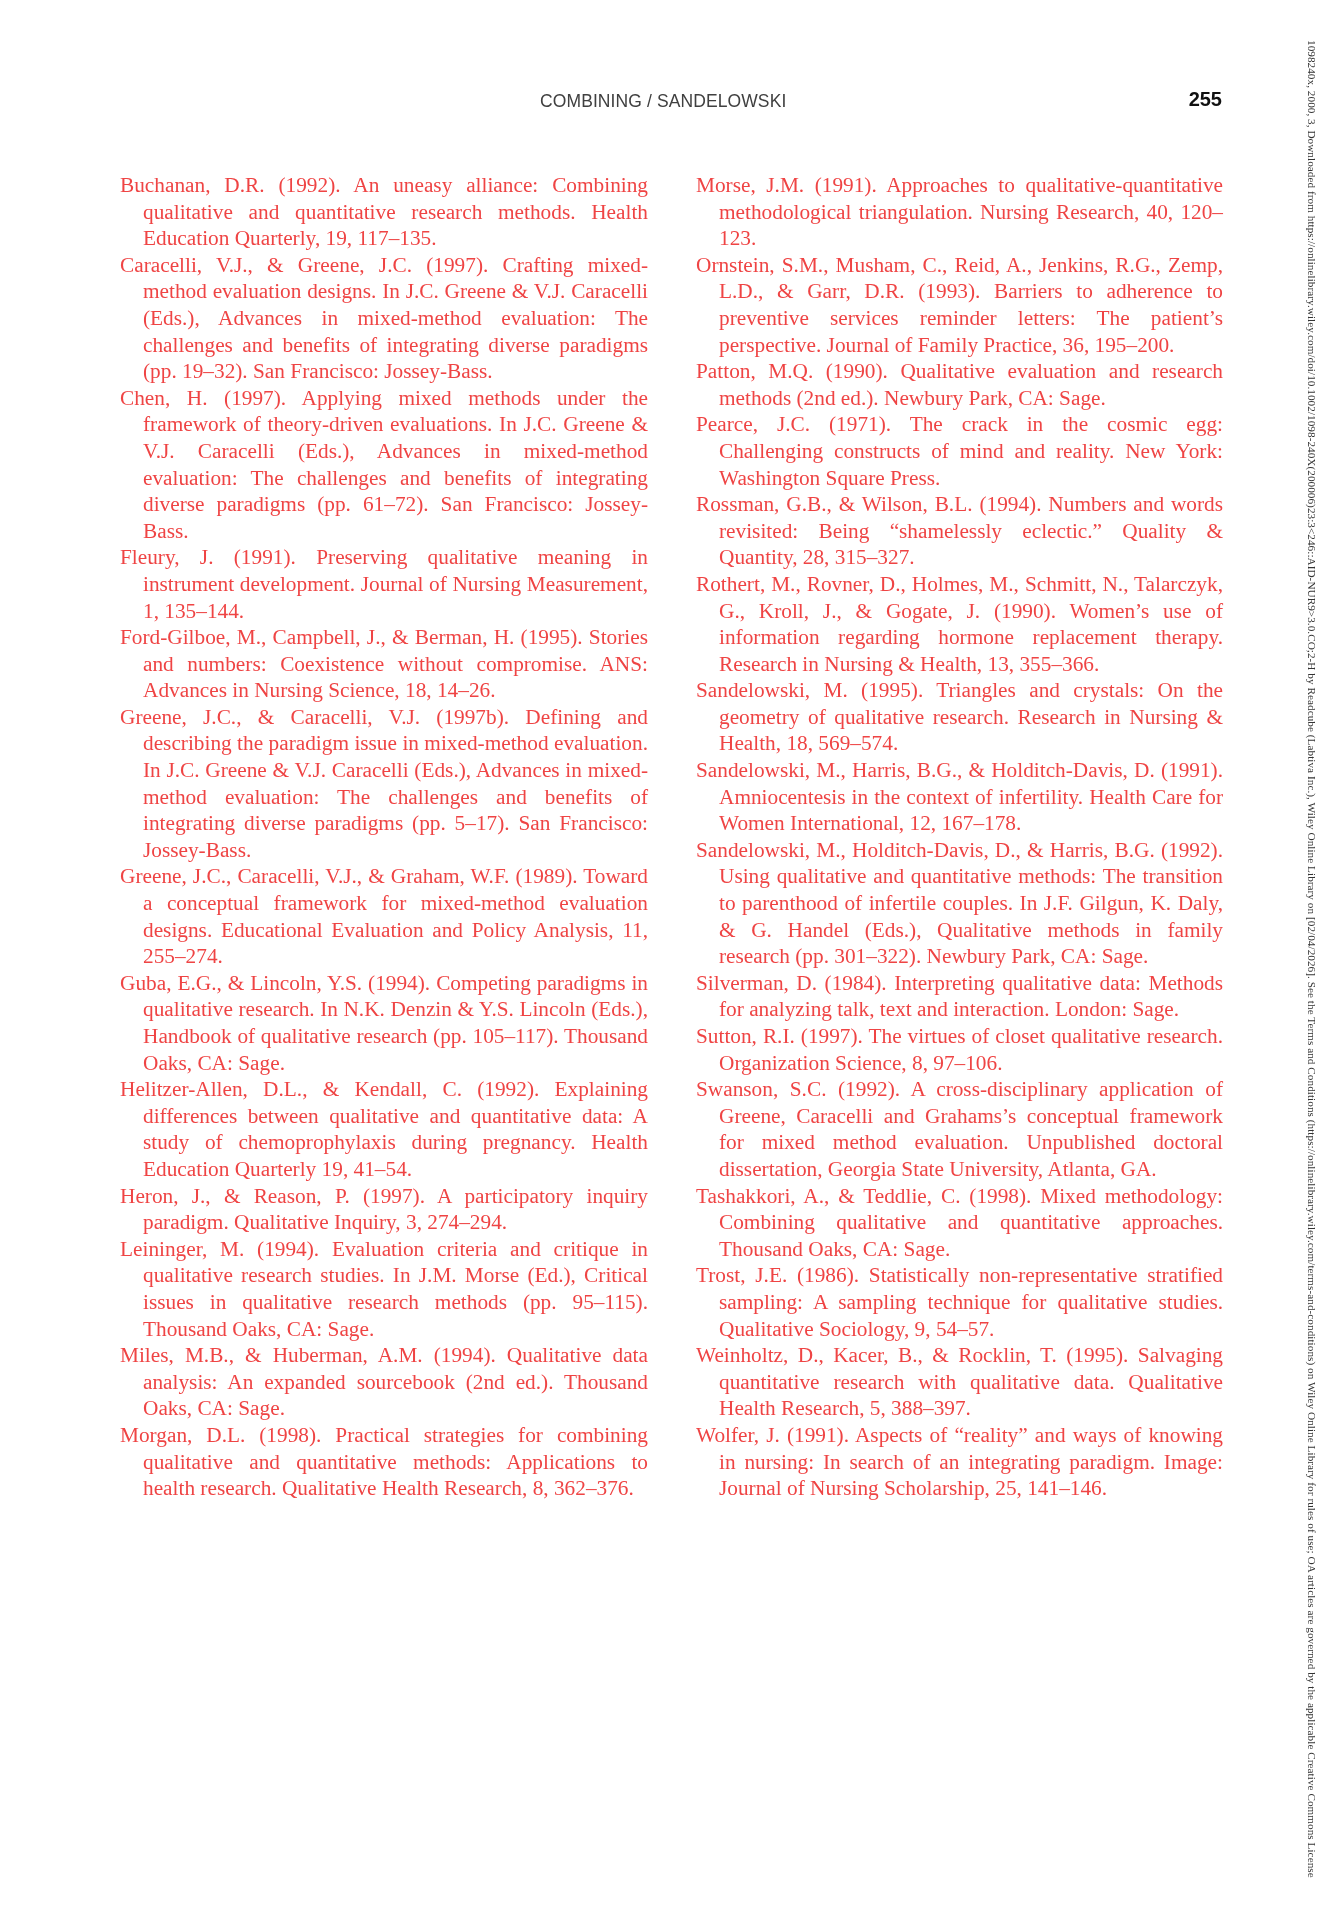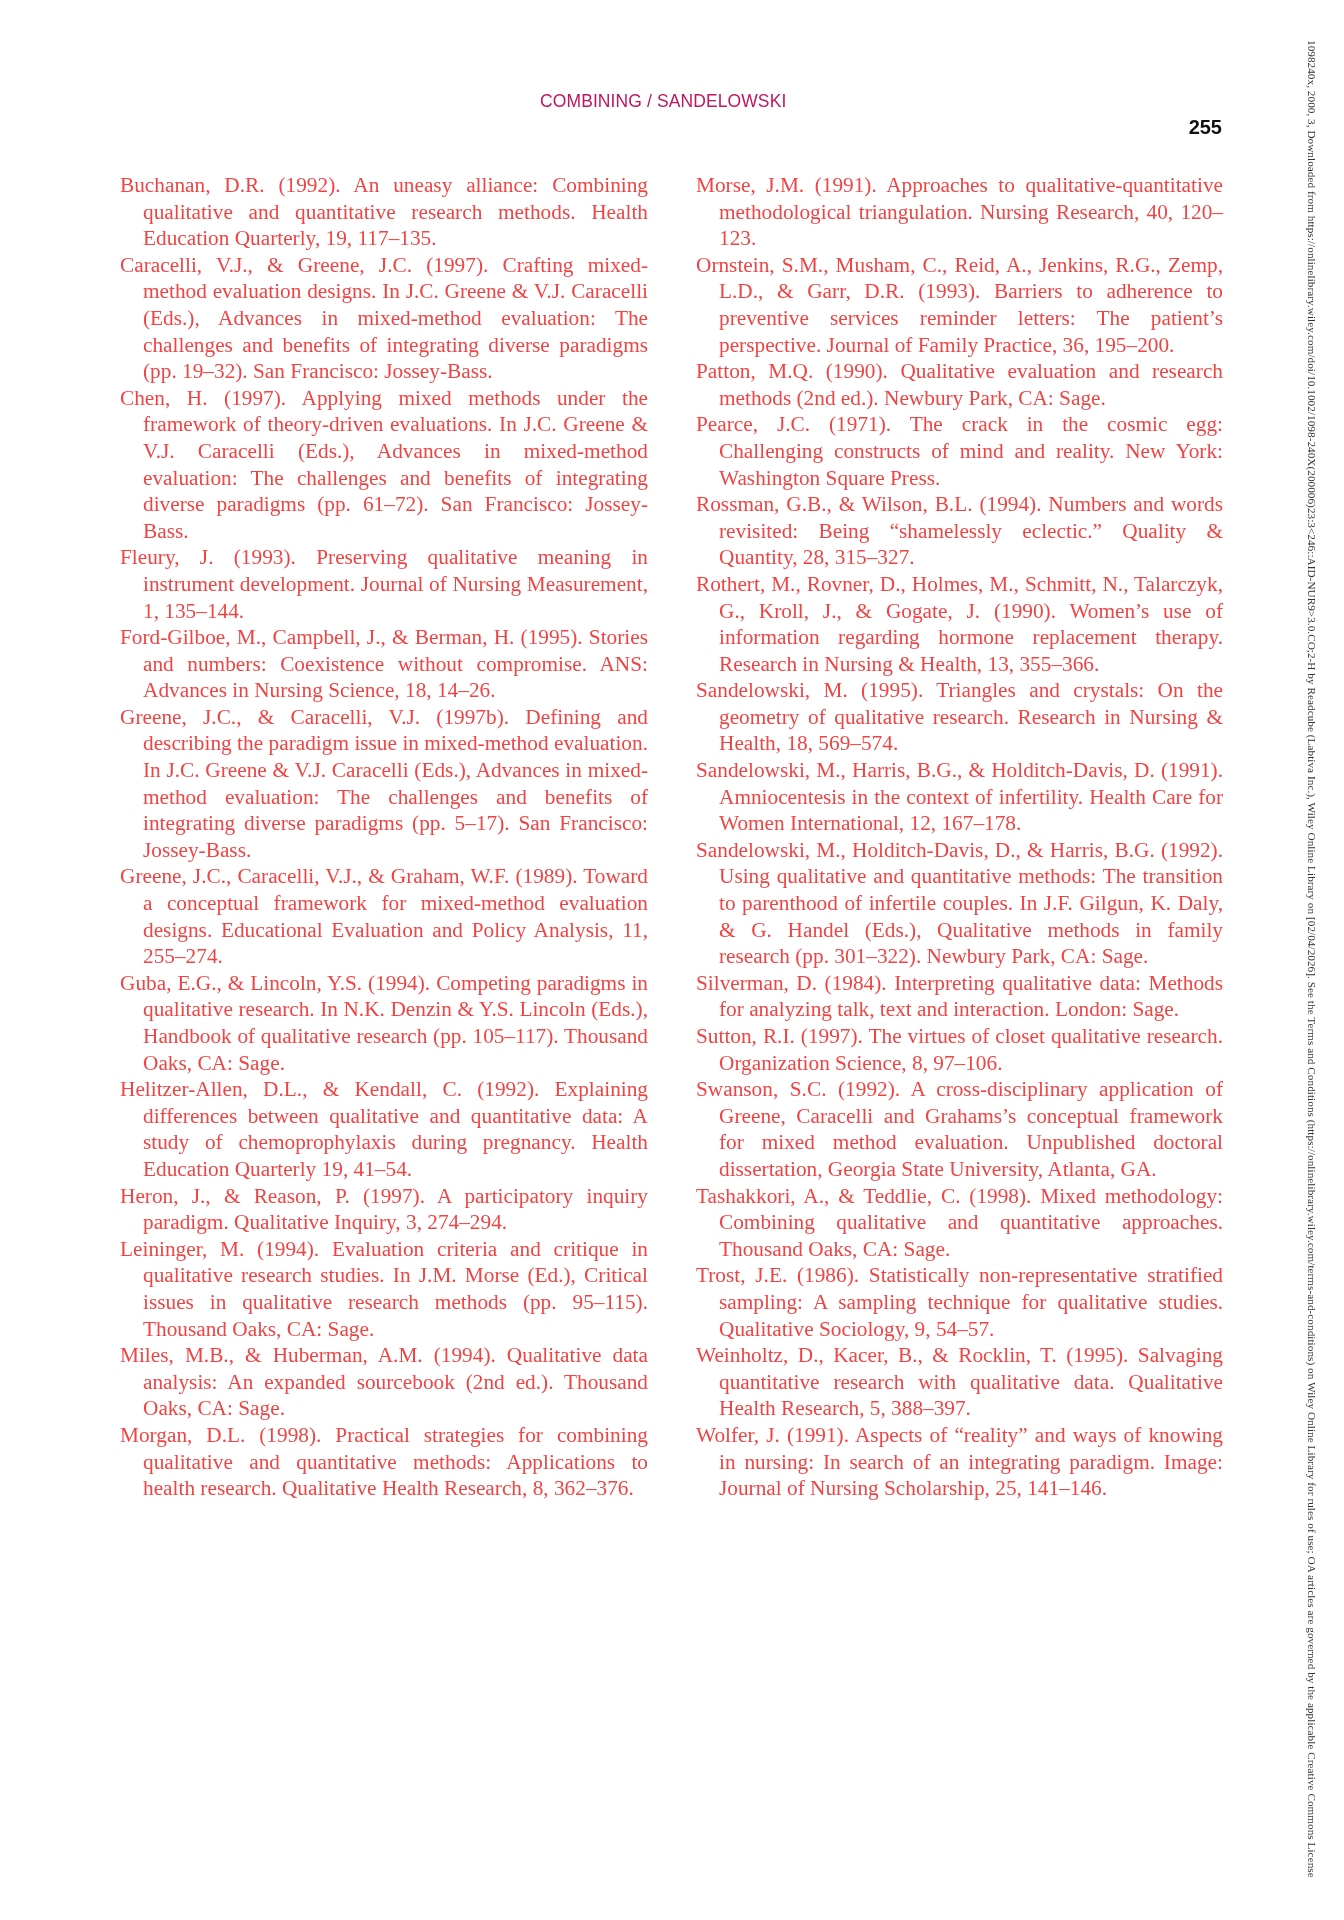--- a/index.html
+++ b/index.html
@@ -1,23 +1,23 @@
 <!DOCTYPE html>
 <html><head>
 <meta charset="utf-8">
 <style>
   html, body { margin:0; padding:0; background:#ffffff; }
   body { width:1344px; height:1920px; position:relative; overflow:hidden; color:#111; }
   .running-head {
     position:absolute; top:91px; left:540px;
-    font-family:"Liberation Sans", sans-serif; font-size:17.5px; letter-spacing:0.1px; color:#be185d;
+    font-family:"Liberation Sans", sans-serif; font-size:17.5px; letter-spacing:0.1px; color:#404040;
   }
   .page-num {
     position:absolute; top:88px; right:122px;
-    font-family:"Liberation Sans", sans-serif; font-size:20px; font-weight:bold; color:#111;margin-top:28px;
+    font-family:"Liberation Sans", sans-serif; font-size:20px; font-weight:bold; color:#111;
   }
   .col {
     position:absolute; top:172px;
     font-family:"Liberation Serif", serif; font-size:21.3px; line-height:26.6px;
     text-align:justify; color:#ef4444;
   }
   .col-left { left:120px; width:528px; }
   .col-right { left:696px; width:527px; }
   .ref { margin:0; padding-left:23px; text-indent:-23px; hyphens:manual; }
   .side-note {
@@ -33,21 +33,21 @@
 </head>
 <body>
 
 <div class="running-head">COMBINING / SANDELOWSKI</div>
 <div class="page-num">255</div>
 
 <div class="col col-left">
   <p class="ref">Buchanan, D.R. (1992). An uneasy alliance: Combining qualitative and quantitative research methods. Health Education Quarterly, 19, 117–135.</p>
   <p class="ref">Caracelli, V.J., &amp; Greene, J.C. (1997). Crafting mixed-method evaluation designs. In J.C. Greene &amp; V.J. Caracelli (Eds.), Advances in mixed-method evaluation: The challenges and benefits of integrating diverse paradigms (pp. 19–32). San Francisco: Jossey-Bass.</p>
   <p class="ref">Chen, H. (1997). Applying mixed methods under the framework of theory-driven evaluations. In J.C. Greene &amp; V.J. Caracelli (Eds.), Advances in mixed-method evaluation: The challenges and benefits of integrating diverse paradigms (pp. 61–72). San Francisco: Jossey-Bass.</p>
-  <p class="ref">Fleury, J. (1993). Preserving qualitative meaning in instrument development. Journal of Nursing Measurement, 1, 135–144.</p>
+  <p class="ref">Fleury, J. (1991). Preserving qualitative meaning in instrument development. Journal of Nursing Measurement, 1, 135–144.</p>
   <p class="ref">Ford-Gilboe, M., Campbell, J., &amp; Berman, H. (1995). Stories and numbers: Coexistence without compromise. ANS: Advances in Nursing Science, 18, 14–26.</p>
   <p class="ref">Greene, J.C., &amp; Caracelli, V.J. (1997b). Defining and describing the paradigm issue in mixed-method evaluation. In J.C. Greene &amp; V.J. Caracelli (Eds.), Advances in mixed-method evaluation: The challenges and benefits of integrating diverse paradigms (pp. 5–17). San Francisco: Jossey-Bass.</p>
   <p class="ref">Greene, J.C., Caracelli, V.J., &amp; Graham, W.F. (1989). Toward a conceptual framework for mixed-method evaluation designs. Educational Evaluation and Policy Analysis, 11, 255–274.</p>
   <p class="ref">Guba, E.G., &amp; Lincoln, Y.S. (1994). Competing paradigms in qualitative research. In N.K. Denzin &amp; Y.S. Lincoln (Eds.), Handbook of qualitative research (pp. 105–117). Thousand Oaks, CA: Sage.</p>
   <p class="ref">Helitzer-Allen, D.L., &amp; Kendall, C. (1992). Explaining differences between qualitative and quantitative data: A study of chemoprophylaxis during pregnancy. Health Education Quarterly 19, 41–54.</p>
   <p class="ref">Heron, J., &amp; Reason, P. (1997). A participatory inquiry paradigm. Qualitative Inquiry, 3, 274–294.</p>
   <p class="ref">Leininger, M. (1994). Evaluation criteria and critique in qualitative research studies. In J.M. Morse (Ed.), Critical issues in qualitative research methods (pp. 95–115). Thousand Oaks, CA: Sage.</p>
   <p class="ref">Miles, M.B., &amp; Huberman, A.M. (1994). Qualitative data analysis: An expanded sourcebook (2nd ed.). Thousand Oaks, CA: Sage.</p>
   <p class="ref">Morgan, D.L. (1998). Practical strategies for combining qualitative and quantitative methods: Applications to health research. Qualitative Health Research, 8, 362–376.</p>
 </div>

